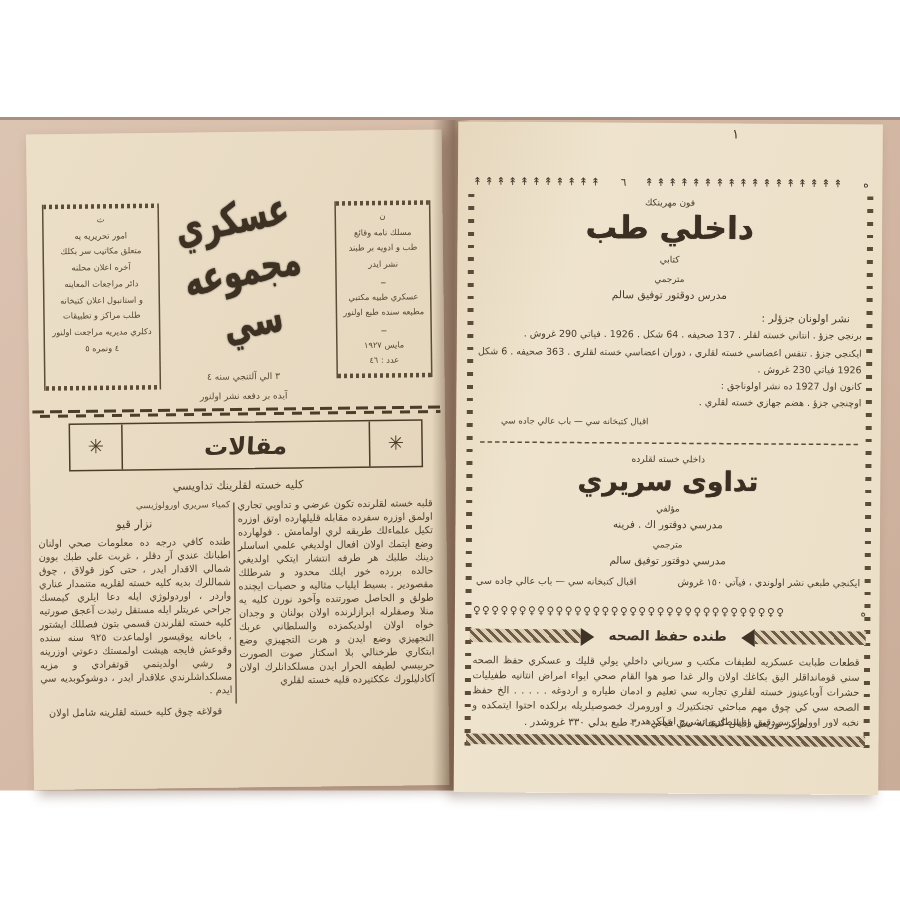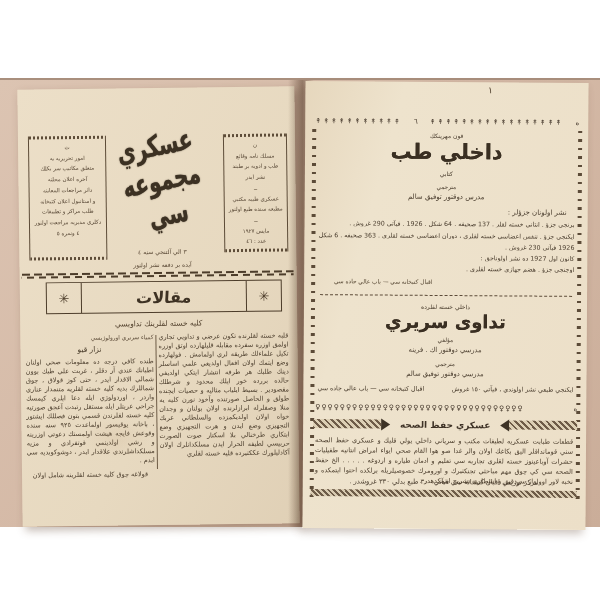--- a/index.html
+++ b/index.html
@@ -209,21 +209,21 @@
       </div>
 
       <div class="ornrow abs" id="femalerow">
         <span>♀♀♀♀♀♀♀♀♀♀♀♀♀♀♀♀♀♀♀♀♀♀♀♀♀♀♀♀♀♀♀♀♀♀</span>
         <span>ه</span>
       </div>
 
       <div class="abs" id="hygband">
         <div class="hatchbar"></div>
         <div class="arrowR"></div>
-        <div class="bandttl">عسكري حفظ الصحه</div>
+        <div class="bandttl">طنده حفظ الصحه</div>
         <div class="arrowL"></div>
         <div class="hatchbar"></div>
       </div>
 
       <div class="abs" id="notice">قطعات طبابت عسكريه لطيفات مكتب و سرياني داخلي يولي قليك و عسكري حفظ الصحه سني قومانداقلر اليق بكاغك اولان والر غدا صو هوا القام صحي ايواء امراض انتانيه طفيليات حشرات آوباعينوز خسته لقلري تجاربه سي تعليم و ادمان طياره و اردوغه . . . . . الخ حفظ الصحه سي كي چوق مهم مباحثي تجنكتيرك و اورومرك خصوصيلريله برلكده احتوا ايتمكده و نخبه لاور اوولوار سردقيق و اسطلري تشريح ايتمكدهدر .</div>
       <div class="abs" id="notice-footer">مركز توزيعي اقبال كتبخانه سي فيآتي ٣٠٠ طبع بدلي ٣٣٠ غروشدر .</div>
       <div class="abs" id="hatchrule"></div>
     </div>
 
   </div>

